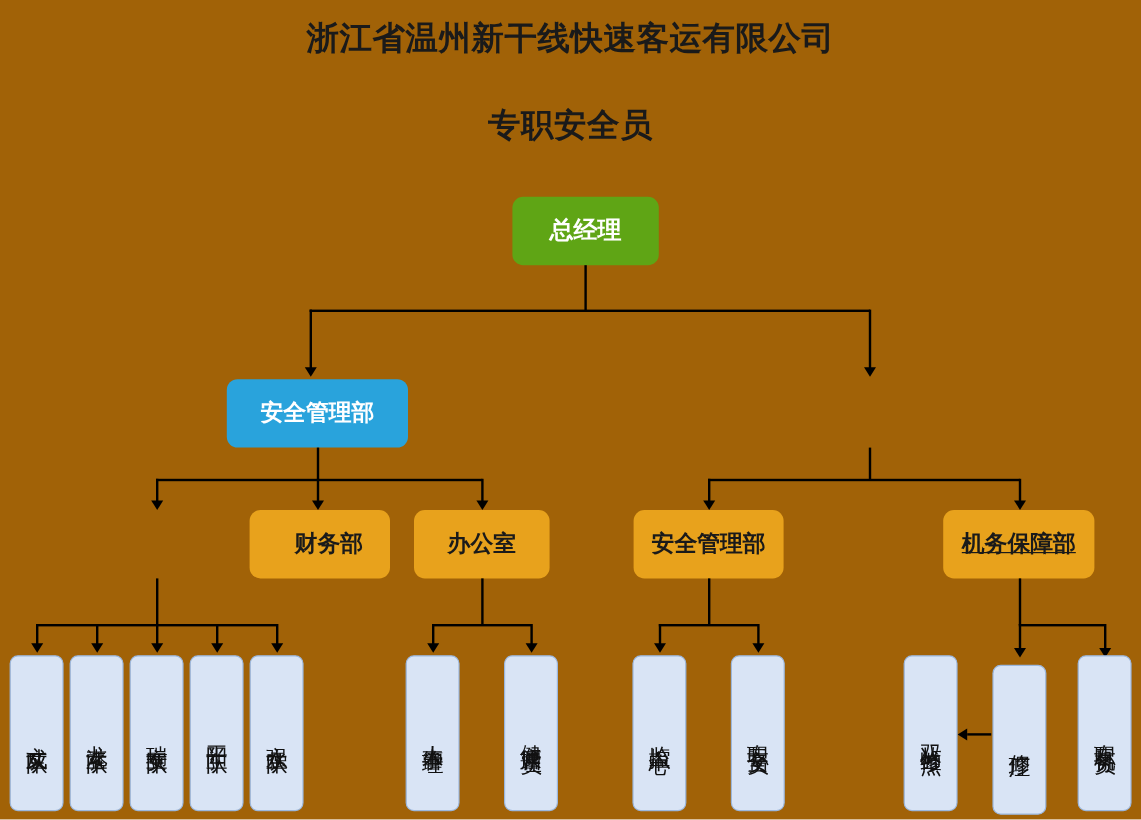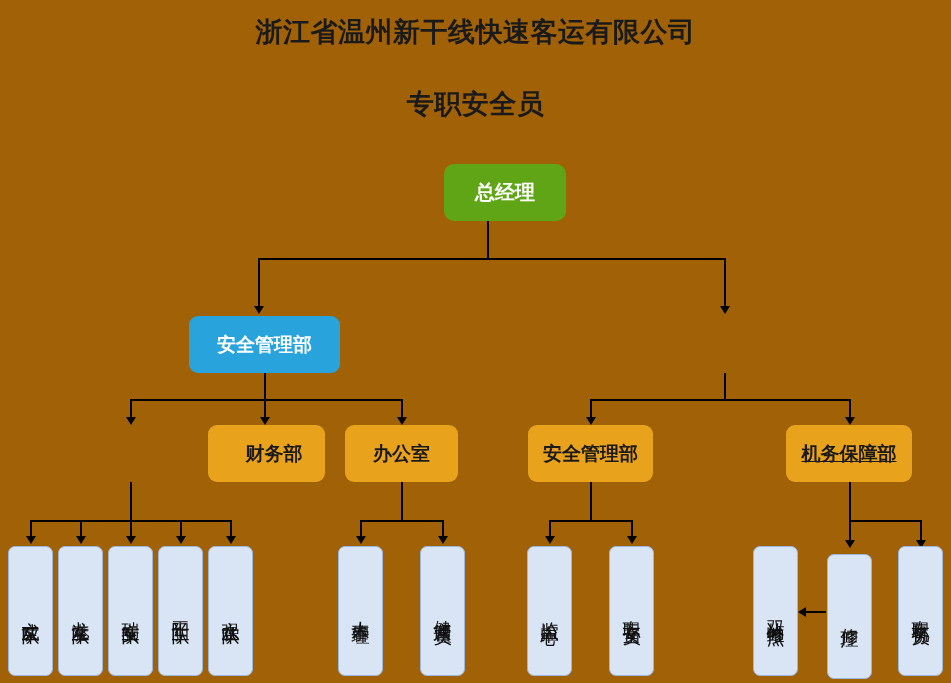--- a/index.html
+++ b/index.html
@@ -109,21 +109,21 @@
   }
 </style>
 </head>
 <body>
 
 <div id="canvas">
 
   <div class="title" id="title-line1">浙江省温州新干线快速客运有限公司</div>
   <div class="title" id="title-line2">专职安全员</div>
 
-  <div class="node level1" style="left:444px; top:164px; width:122px; height:57px;border-radius:10px;">总经理</div>
+  <div class="node level1" style="left:427px; top:164px; width:122px; height:57px;">总经理</div>
 
   <div class="vline" style="left:487px; top:221px; height:38px;"></div>
   <div class="hline" style="left:258px; top:258px; width:467px;"></div>
   <div class="vline" style="left:258px; top:258px; height:50px;"></div>
   <div class="arrow-down" style="left:254px; top:306px;"></div>
   <div class="vline" style="left:724px; top:258px; height:50px;"></div>
   <div class="arrow-down" style="left:720px; top:306px;"></div>
 
   <div class="node level2" style="left:189px; top:316px; width:151px; height:57px;">安全管理部</div>
 

